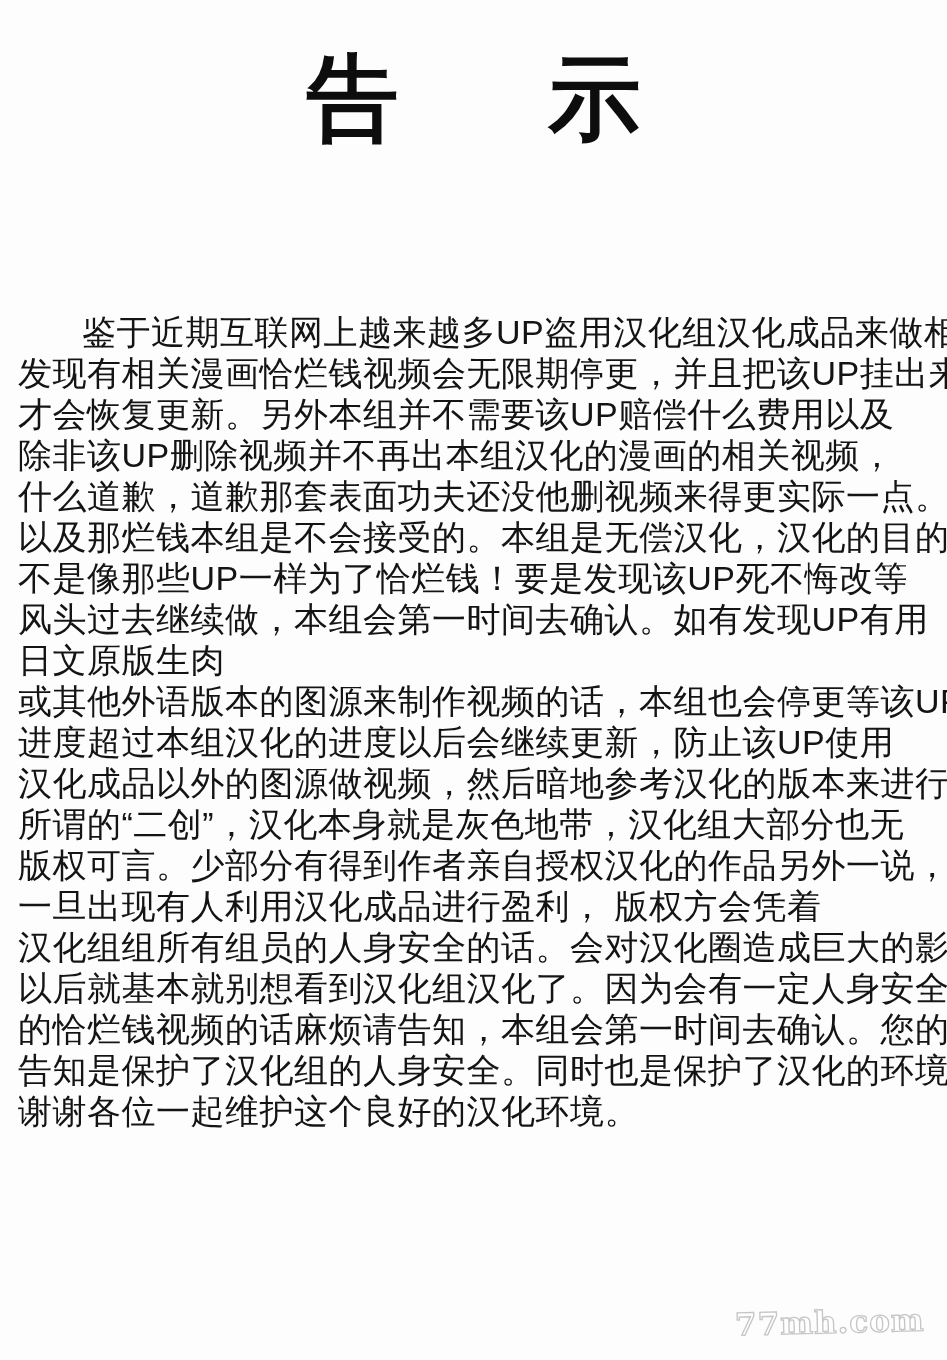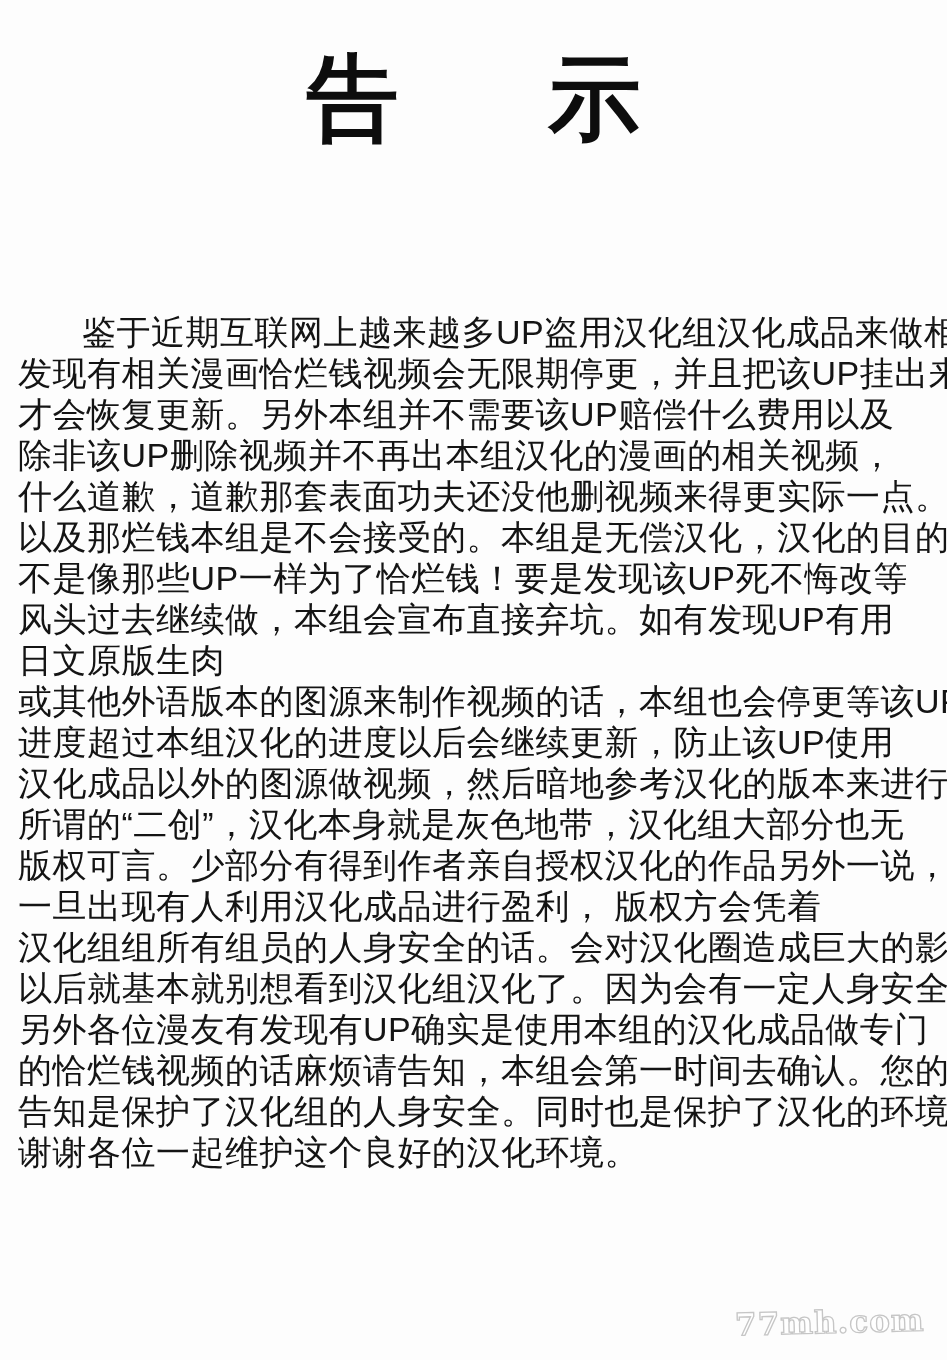--- a/index.html
+++ b/index.html
@@ -73,31 +73,30 @@
   </div>
 
   <div class="notice-body">
     <p class="first-line">鉴于近期互联网上越来越多UP盗用汉化组汉化成品来做相关</p>
     <p>发现有相关漫画恰烂钱视频会无限期停更，并且把该UP挂出来，</p>
     <p>才会恢复更新。另外本组并不需要该UP赔偿什么费用以及</p>
     <p>除非该UP删除视频并不再出本组汉化的漫画的相关视频，</p>
     <p>什么道歉，道歉那套表面功夫还没他删视频来得更实际一点。</p>
     <p>以及那烂钱本组是不会接受的。本组是无偿汉化，汉化的目的</p>
     <p>不是像那些UP一样为了恰烂钱！要是发现该UP死不悔改等</p>
-    <p>风头过去继续做，本组会宣布直接弃坑。如有发现UP有用</p>
+    <p>风头过去继续做，本组会第一时间去确认。如有发现UP有用</p>
     <p>日文原版生肉</p>
     <p>或其他外语版本的图源来制作视频的话，本组也会停更等该UP的</p>
     <p>进度超过本组汉化的进度以后会继续更新，防止该UP使用</p>
     <p>汉化成品以外的图源做视频，然后暗地参考汉化的版本来进行</p>
     <p>所谓的“二创”，汉化本身就是灰色地带，汉化组大部分也无</p>
     <p>版权可言。少部分有得到作者亲自授权汉化的作品另外一说，</p>
     <p>一旦出现有人利用汉化成品进行盈利， 版权方会凭着</p>
     <p>汉化组组所有组员的人身安全的话。会对汉化圈造成巨大的影响，</p>
     <p>以后就基本就别想看到汉化组汉化了。因为会有一定人身安全的</p>
-    <p>另外各位漫友有发现有UP确实是使用本组的汉化成品做专门</p>
     <p>的恰烂钱视频的话麻烦请告知，本组会第一时间去确认。您的</p>
     <p>告知是保护了汉化组的人身安全。同时也是保护了汉化的环境</p>
     <p>谢谢各位一起维护这个良好的汉化环境。</p>
   </div>
 
   <div class="watermark">77mh.com</div>
 
 </div>
 
 </body></html>

